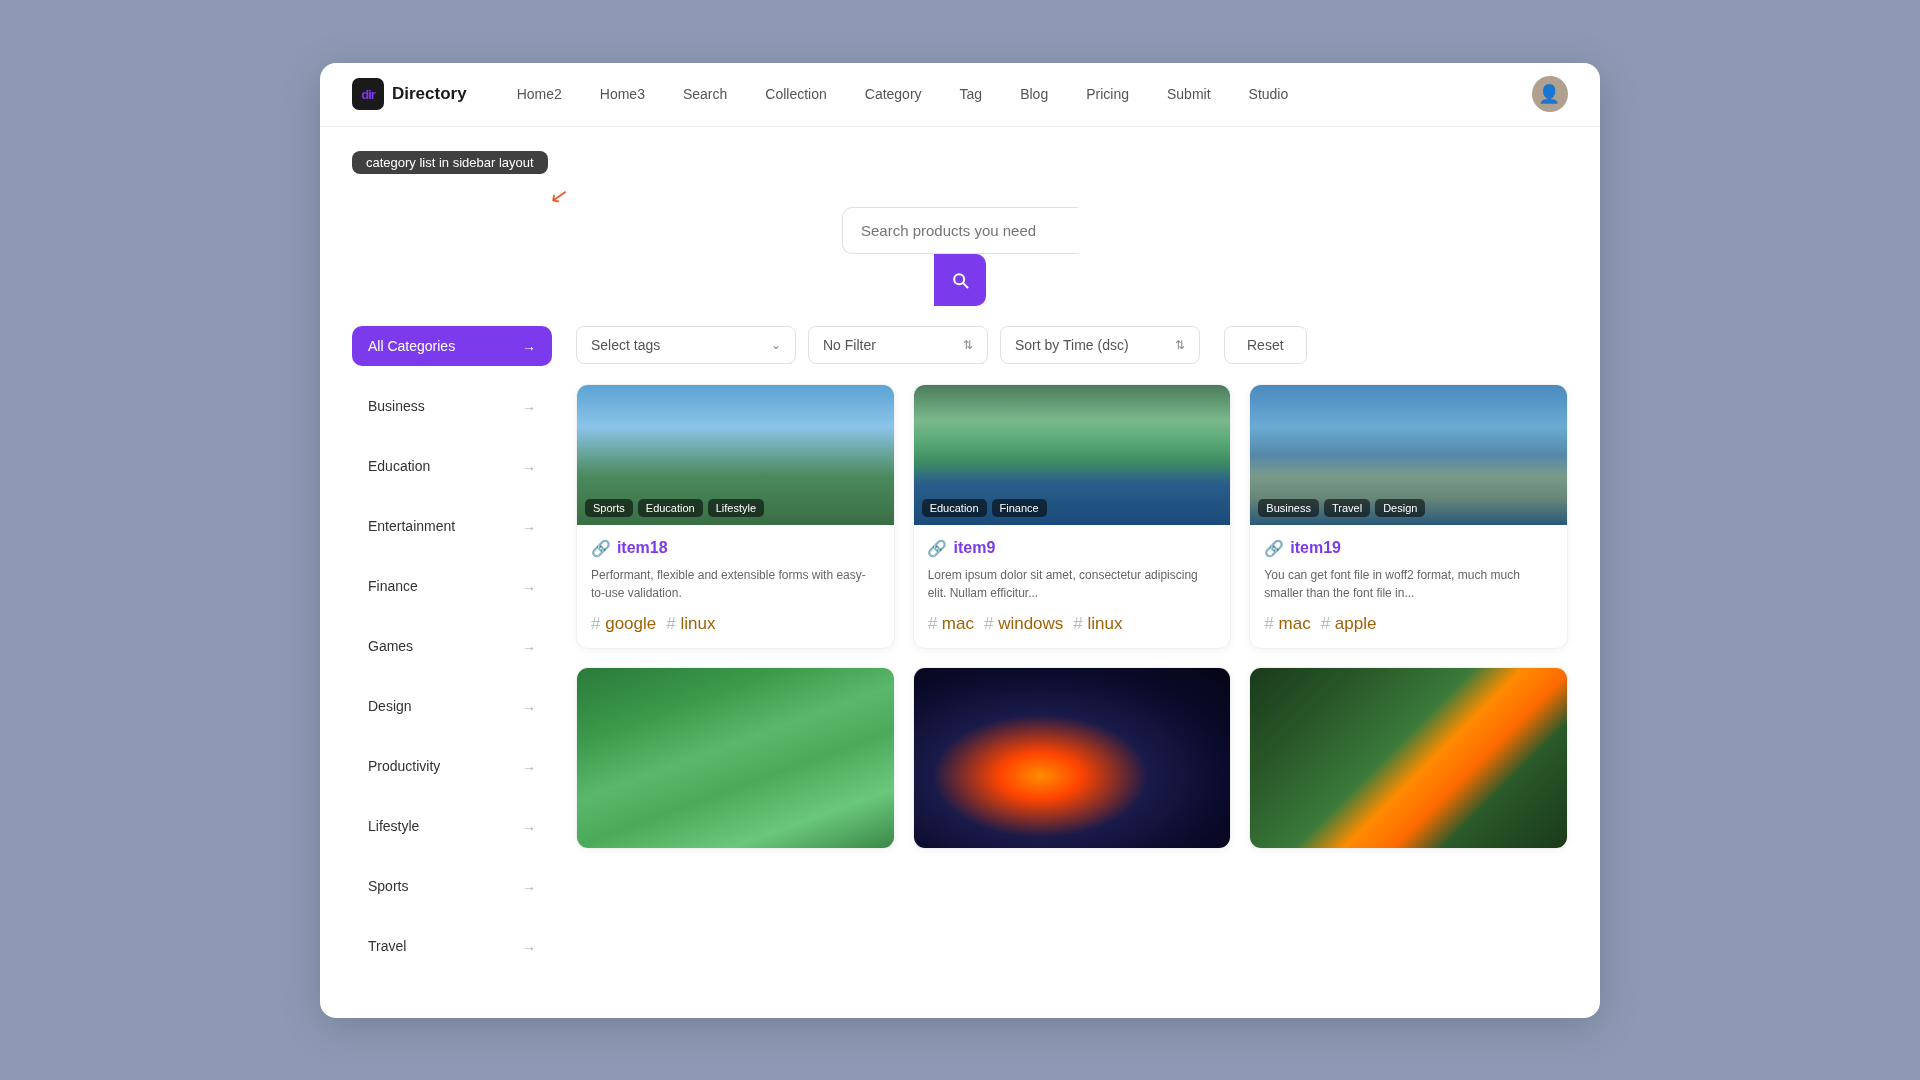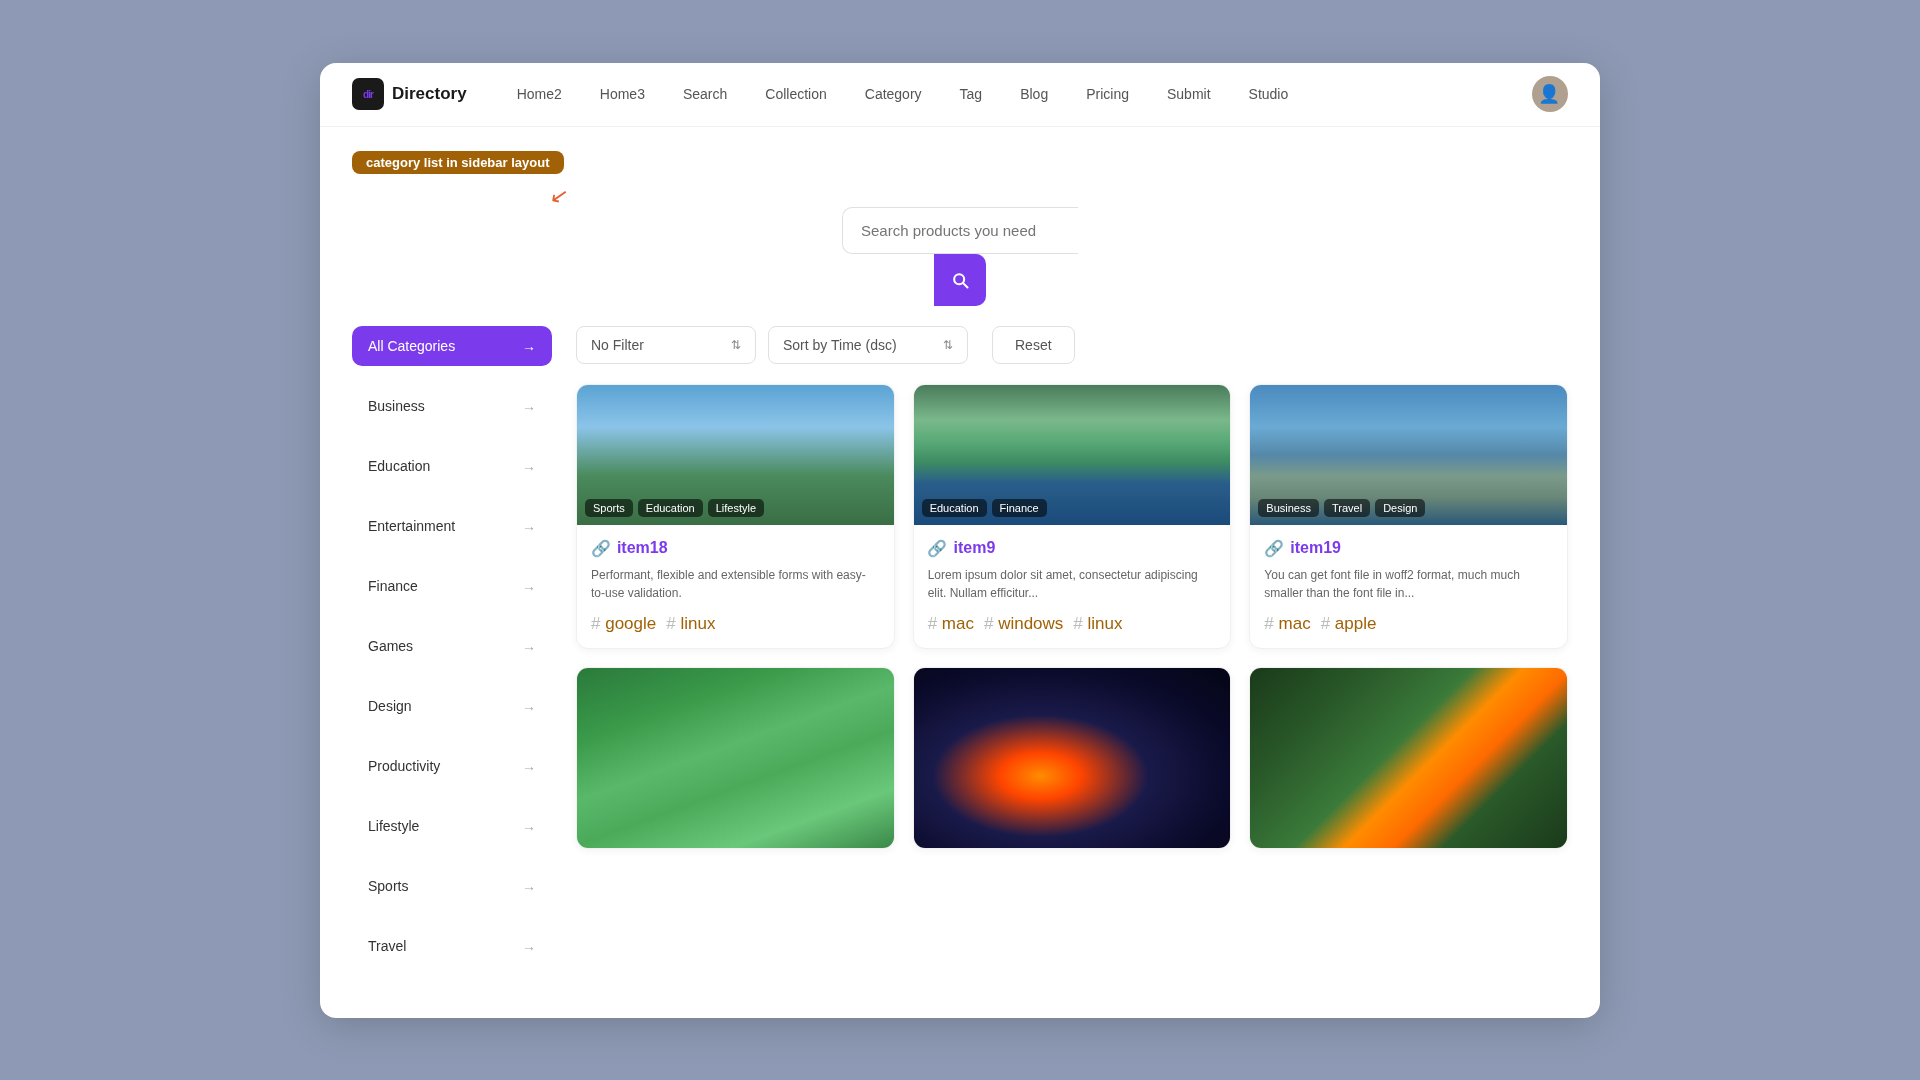--- a/index.html
+++ b/index.html
@@ -39,21 +39,21 @@
       text-decoration: none;
     }
     .logo-icon {
       width: 32px;
       height: 32px;
       background: #1a1a1a;
       border-radius: 7px;
       display: flex;
       align-items: center;
       justify-content: center;
-      font-size: 10px;
+      font-size: 13px;
       font-weight: 800;
       color: #7c3aed;
       letter-spacing: -1px;
     }
     .logo-text {
       font-size: 17px;
       font-weight: 700;
       color: #1a1a1a;
     }
     .nav-links {
@@ -79,24 +79,24 @@
       align-items: center;
       justify-content: center;
       font-size: 18px;
     }
     
     .search-banner {
       padding: 24px 32px 20px;
       position: relative;
     }
     .annotation-badge {
-      background: #a16207;
+      background: #404040;
       color: #fff;
       font-size: 13px;
-      font-weight: 700;
+      font-weight: 400;
       padding: 4px 14px;
       border-radius: 8px;
       display: inline-block;
       position: absolute;
       top: 24px;
       left: 32px;
       z-index: 10;
     }
     .search-row {
       display: flex;
@@ -359,20 +359,24 @@
       </div>
       <div class="sidebar-item">
         <span>Travel</span>
         <span class="arrow-icon">→</span>
       </div>
     </div>
 
     <div class="content-area">
 
       <div class="filter-row">
+        <div class="filter-select wide">
+          <span>Select tags</span>
+          <span class="chevron">⌄</span>
+        </div>
         <div class="filter-select">
           <span>No Filter</span>
           <span class="chevron">⇅</span>
         </div>
         <div class="filter-select sort">
           <span>Sort by Time (dsc)</span>
           <span class="chevron">⇅</span>
         </div>
         <button class="reset-btn">Reset</button>
       </div>

